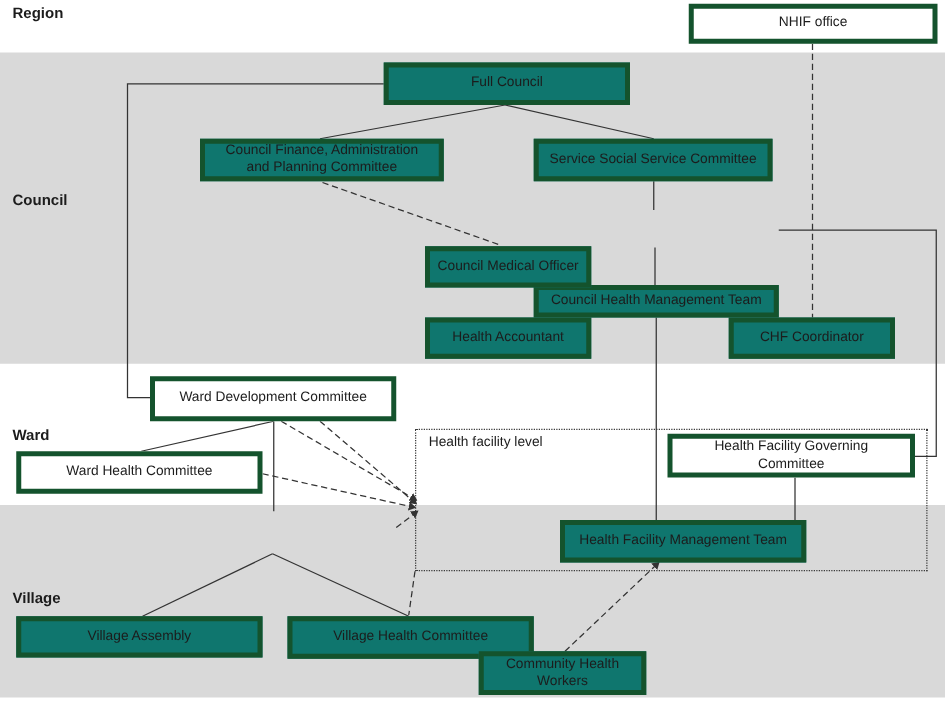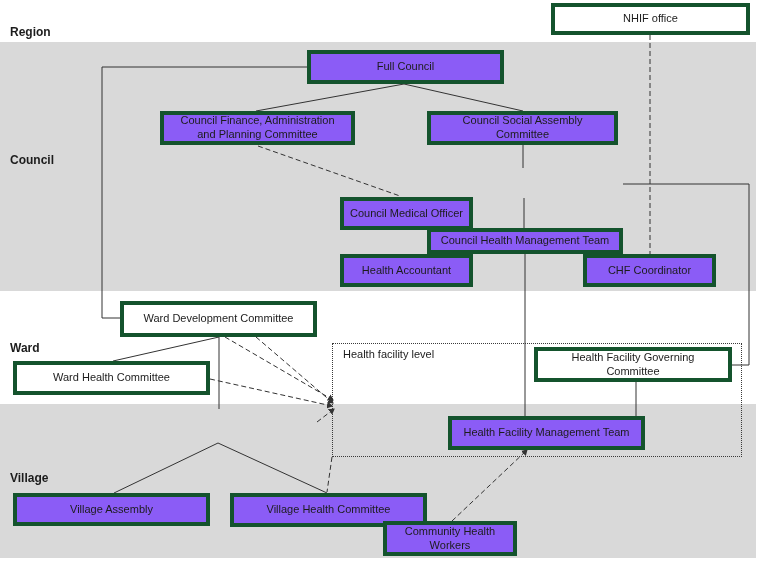--- a/index.html
+++ b/index.html
@@ -2,29 +2,29 @@
 <html><head>
 <meta charset="utf-8">
 <style>
   html,body{margin:0;padding:0;background:#ffffff;}
   #canvas{position:relative;width:760px;height:563px;background:#ffffff;overflow:hidden;
           font-family:"Liberation Sans","DejaVu Sans",sans-serif;color:#1c1c1c;}
   .band{position:absolute;left:0;width:756px;background:#d9d9d9;}
   #band-council{top:42px;height:249px;}
   #band-village{top:404px;height:154px;}
   .band-label{position:absolute;left:10px;font-size:12px;font-weight:bold;color:#1c1c1c;}
-  #label-region{top:25px;}
+  #label-region{top:3px;}
   #label-council{top:153px;}
   #label-ward{top:341px;}
   #label-village{top:471px;}
   svg.wires{position:absolute;left:0;top:0;z-index:2;}
   .node{position:absolute;box-sizing:border-box;border:4px solid #14532d;
         display:flex;align-items:center;justify-content:center;text-align:center;
         font-size:11px;line-height:1.25;white-space:pre-line;z-index:3;padding:1px 4px;}
-  .fill-gray{background:#8b5cf6;}
+  .fill-gray{background:#0f766e;}
   .fill-white{background:#ffffff;}
   .fill-none{background:transparent;}
   #n-nhif{left:551px;top:3px;width:199px;height:32px;}
   #n-fc{left:307px;top:50px;width:197px;height:34px;}
   #n-cfapc{left:160px;top:111px;width:195px;height:34px;}
   #n-cssc{left:427px;top:111px;width:191px;height:34px;}
   #n-chsb{left:427px;top:168px;width:196px;height:30px;}
   #n-cmo{left:340px;top:197px;width:133px;height:33px;z-index:4;}
   #n-chmt{left:427px;top:228px;width:196px;height:26px;}
   #n-ha{left:340px;top:254px;width:133px;height:33px;}
@@ -87,21 +87,21 @@
       <path d="M317,422 L334,409" marker-end="url(#arr)"></path>
       <path d="M332,457 L327,492"></path>
       <path d="M452,521 L527,450" marker-end="url(#arr)"></path>
     </g>
   </svg>
 
   <div class="node fill-white" id="n-nhif">NHIF office</div>
   <div class="node fill-gray" id="n-fc">Full Council</div>
   <div class="node fill-gray" id="n-cfapc">Council Finance, Administration
 and Planning Committee</div>
-  <div class="node fill-gray" id="n-cssc">Council Social Assembly Committee</div>
+  <div class="node fill-gray" id="n-cssc">Service Social Service Committee</div>
   <div class="node fill-gray" id="n-cmo">Council Medical Officer</div>
   <div class="node fill-gray" id="n-chmt">Council Health Management Team</div>
   <div class="node fill-gray" id="n-ha">Health Accountant</div>
   <div class="node fill-gray" id="n-chf">CHF Coordinator</div>
   <div class="node fill-white" id="n-wdc">Ward Development Committee</div>
   <div class="node fill-white" id="n-whc">Ward Health Committee</div>
   <div class="node fill-white" id="n-hfgc">Health Facility Governing
 Committee</div>
   <div class="node fill-gray" id="n-hfmt">Health Facility Management Team</div>
   <div class="node fill-gray" id="n-va">Village Assembly</div>

